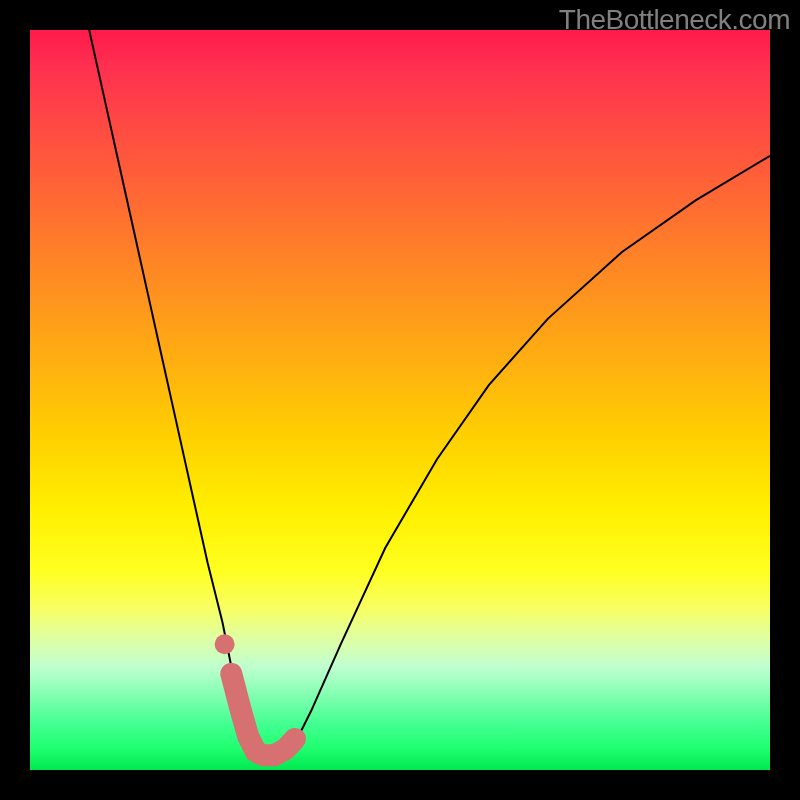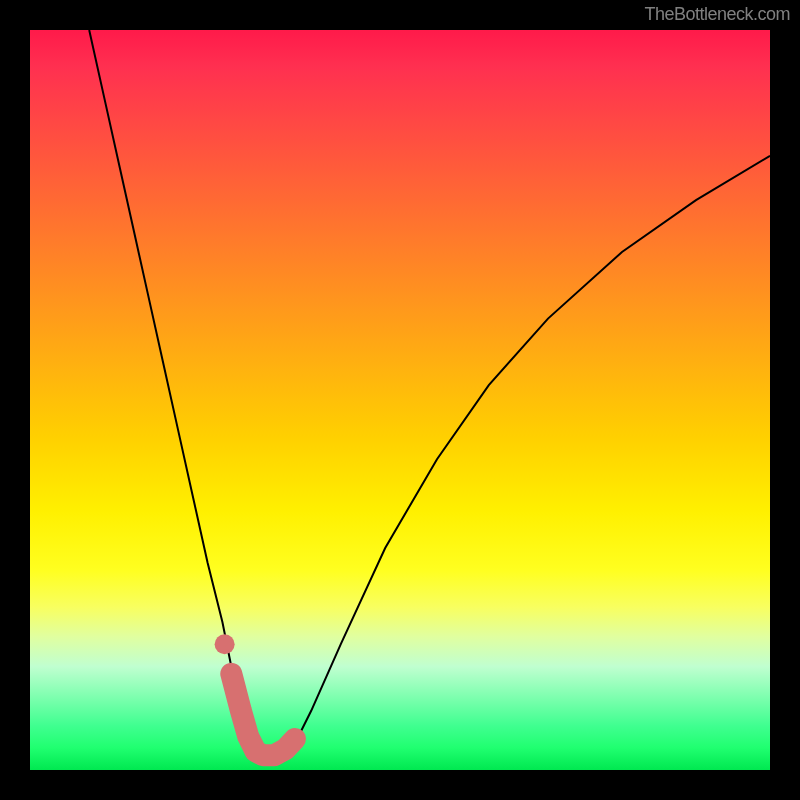--- a/index.html
+++ b/index.html
@@ -9,21 +9,21 @@
     height: 800px;
     background: #000;
     position: relative;
     font-family: Arial, sans-serif;
   }
   .watermark {
     position: absolute;
     top: 4px;
     right: 10px;
     color: #808080;
-    font-size: 18px;
+    font-size: 28px;
     font-weight: 500;
     z-index: 10;
     letter-spacing: -0.5px;
   }
   .plot-area {
     position: absolute;
     top: 30px;
     left: 30px;
     width: 740px;
     height: 740px;

